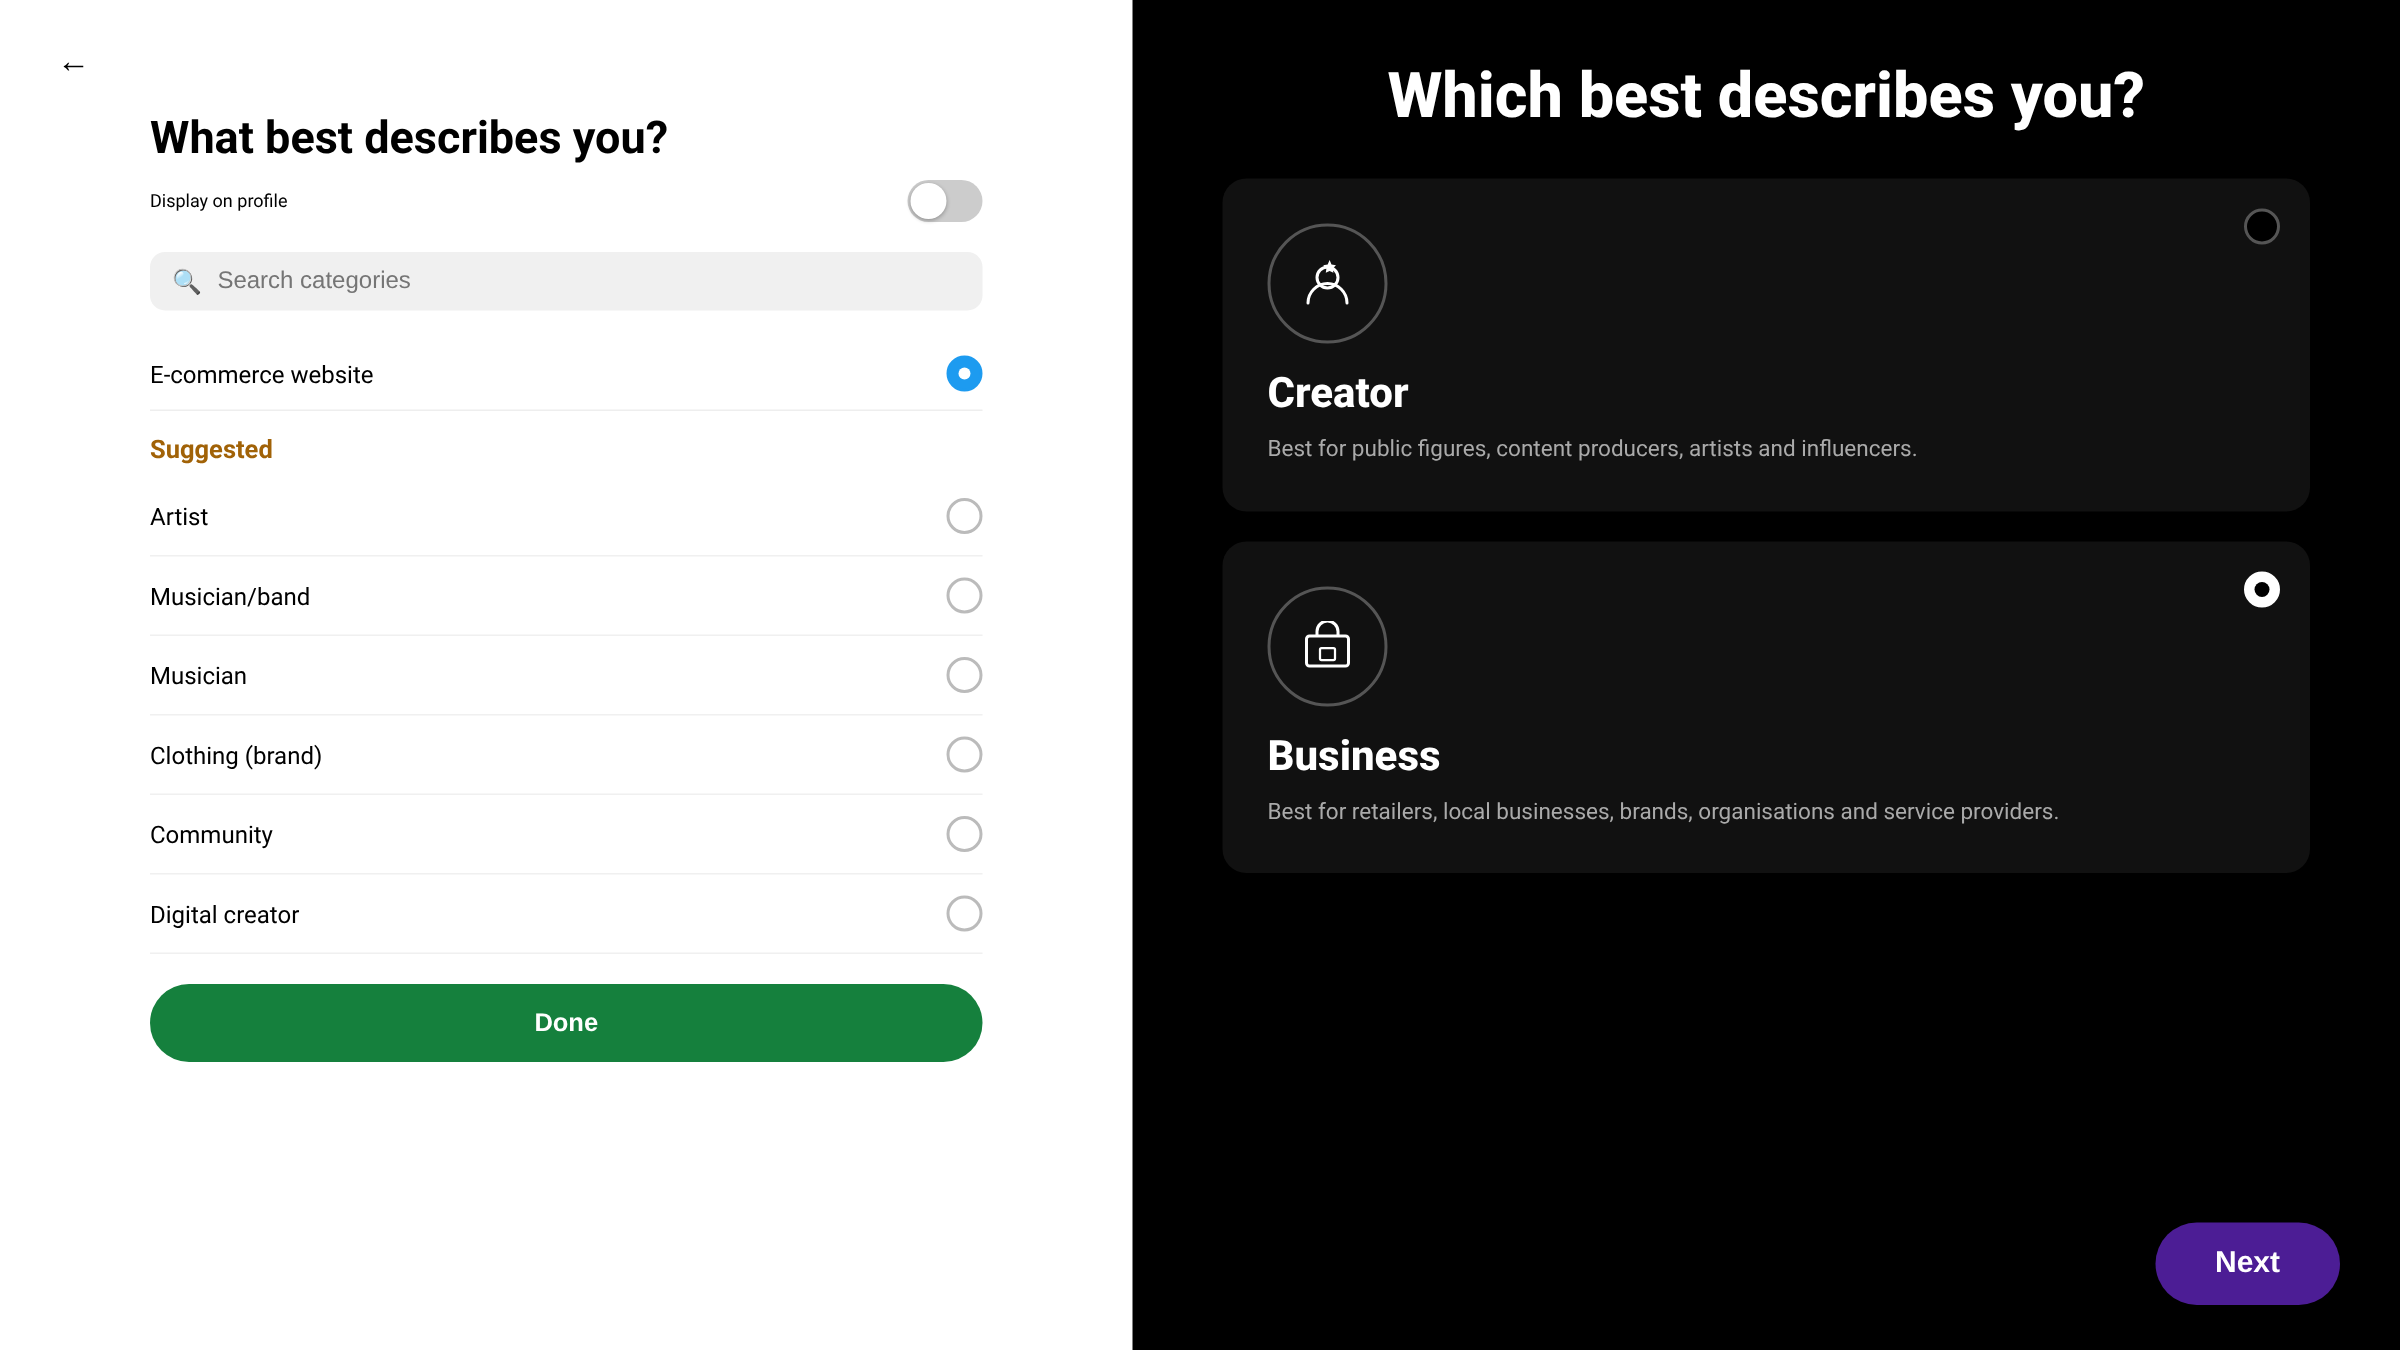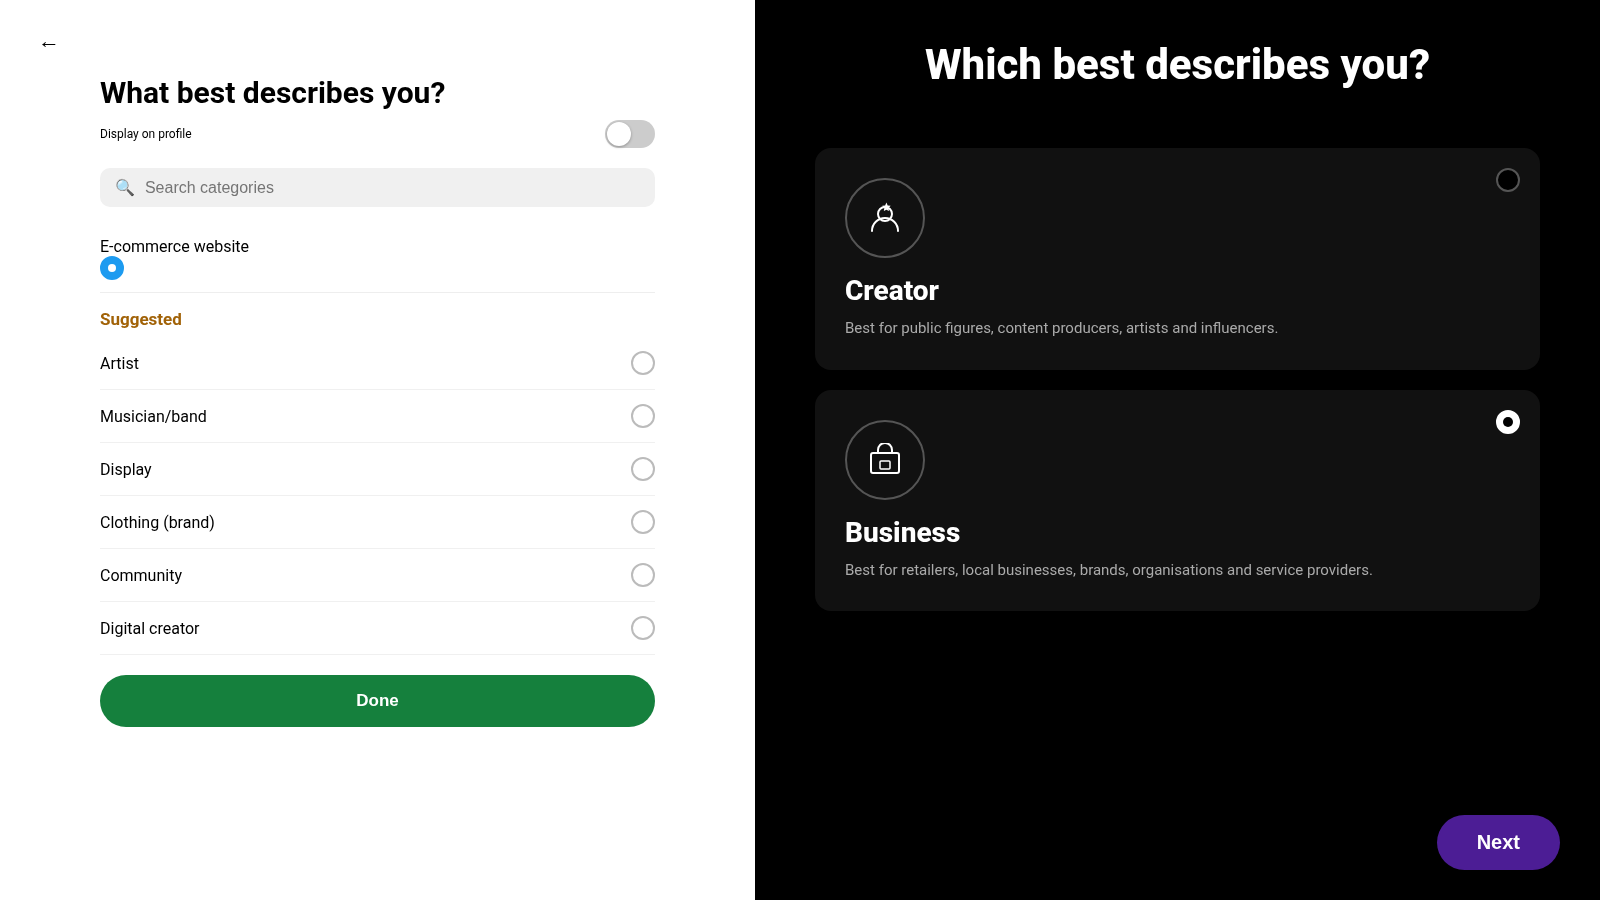--- a/index.html
+++ b/index.html
@@ -101,26 +101,25 @@
       background: none;
       border: none;
       outline: none;
       font-size: 16px;
       color: #888;
       width: 100%;
     }
 
     .ecommerce-row {
       display: flex;
-      align-items: flex-start;
+      align-items: center;
       justify-content: space-between;
       padding: 12px 0;
       border-bottom: 1px solid #eee;
       margin-bottom: 16px;
-      flex-direction: column;
     }
 
     .ecommerce-label {
       font-size: 16px;
       color: #000;
     }
 
     .radio-selected {
       width: 24px;
       height: 24px;
@@ -184,21 +183,20 @@
 
     
     .right-panel {
       width: 845px;
       background: #000;
       display: flex;
       flex-direction: column;
       align-items: center;
       padding: 40px 60px 0 60px;
       position: relative;
-      gap: 29px;
     }
 
     .right-title {
       font-size: 42px;
       font-weight: 800;
       color: #fff;
       text-align: center;
       margin-bottom: 30px;
     }
 
@@ -316,21 +314,21 @@
   <div id="category-list">
       <div class="category-row">
     <span class="category-name">Artist</span>
     <div class="radio-empty"></div>
   </div>
       <div class="category-row">
     <span class="category-name">Musician/band</span>
     <div class="radio-empty"></div>
   </div>
       <div class="category-row">
-    <span class="category-name">Display</span>
+    <span class="category-name">Musician</span>
     <div class="radio-empty"></div>
   </div>
       <div class="category-row">
     <span class="category-name">Clothing (brand)</span>
     <div class="radio-empty"></div>
   </div>
       <div class="category-row">
     <span class="category-name">Community</span>
     <div class="radio-empty"></div>
   </div>

